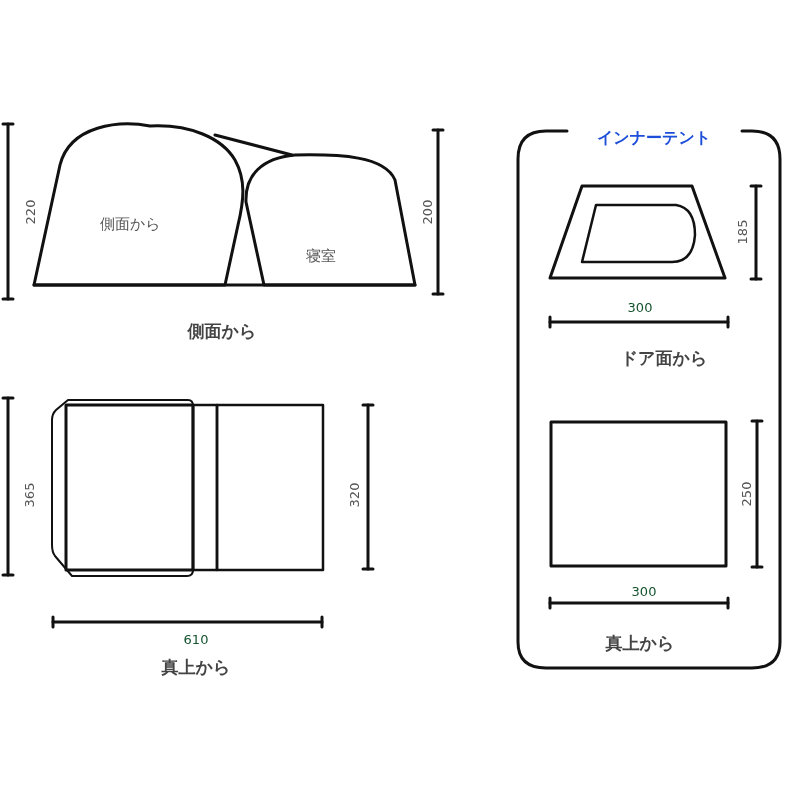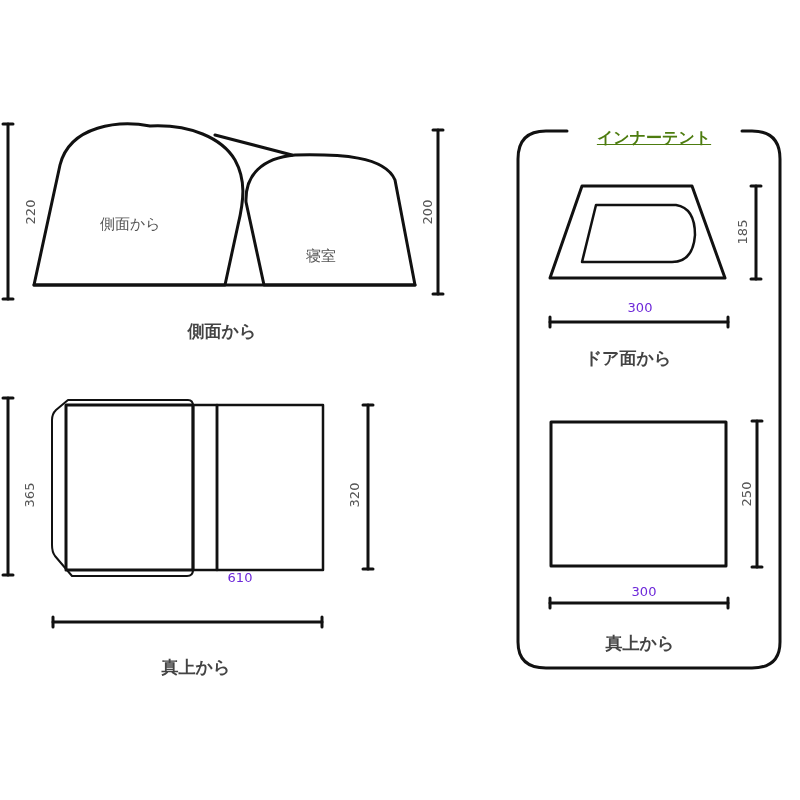--- a/index.html
+++ b/index.html
@@ -1,24 +1,24 @@
 <!DOCTYPE html>
 <html><head>
 <meta charset="utf-8">
 <style>
   html, body { margin:0; padding:0; background:#ffffff; }
   body { width:800px; height:800px; position:relative; overflow:hidden;
          font-family:"DejaVu Sans", "Liberation Sans", sans-serif; }
   svg { position:absolute; left:0; top:0; }
   .lbl { position:absolute; color:#555555; font-size:15px; white-space:nowrap; }
   .cap { position:absolute; color:#444444; font-size:17px; font-weight:bold; white-space:nowrap; transform:translateX(-50%); }
-  .num { position:absolute; color:#6d28d9; font-size:13px; white-space:nowrap; }
+  .num { position:absolute; color:#14532d; font-size:13px; white-space:nowrap; }
   .vnum { position:absolute; color:#555555; font-size:13px; white-space:nowrap; transform:translate(-50%,-50%) rotate(-90deg); }
   .hnum { transform:translateX(-50%); }
-  .title { position:absolute; color:#4d7c0f; font-size:16px; font-weight:bold; white-space:nowrap; transform:translateX(-50%); background:#fff; padding:0 8px;text-decoration:underline; }
+  .title { position:absolute; color:#1d4ed8; font-size:16px; font-weight:bold; white-space:nowrap; transform:translateX(-50%); background:#fff; padding:0 8px; }
 </style>
 </head>
 <body>
 
 <svg width="800" height="800" viewBox="0 0 800 800">
   <g fill="none" stroke="#111111" stroke-width="3" stroke-linejoin="round" stroke-linecap="round">
 
     <path d="M34,285 L60,165 C70,125 120,120 150,126 C190,124 222,138 235,160 C246,180 244,200 238,225 L225,285 Z"></path>
 
     <path d="M264,285 L246,202 C245,175 262,158 295,155 C340,154 385,156 395,180 L415,285 Z"></path>
@@ -89,23 +89,23 @@
 </svg>
 
 <div class="lbl" style="left:100px;top:215px;">側面から</div>
 <div class="lbl" style="left:306px;top:215px;margin-top:32px;">寝室</div>
 <div class="vnum" style="left:30px;top:212px;">220</div>
 <div class="vnum" style="left:427px;top:212px;">200</div>
 <div class="cap" style="left:222px;top:320px;text-align:center;">側面から</div>
 
 <div class="vnum" style="left:29px;top:495px;">365</div>
 <div class="vnum" style="left:354px;top:495px;">320</div>
-<div class="num hnum" style="left:196px;top:570px;margin-left:44px;">610</div>
+<div class="num hnum" style="left:196px;top:632px;">610</div>
 <div class="cap" style="left:196px;top:656px;">真上から</div>
 
 <div class="title" style="left:654px;top:128px;">インナーテント</div>
 <div class="vnum" style="left:742px;top:232px;">185</div>
 <div class="num hnum" style="left:640px;top:300px;">300</div>
-<div class="cap" style="left:628px;top:347px;">ドア面から</div>
+<div class="cap" style="left:664px;top:347px;">ドア面から</div>
 
 <div class="vnum" style="left:746px;top:494px;">250</div>
 <div class="num hnum" style="left:644px;top:584px;">300</div>
 <div class="cap" style="left:640px;top:632px;">真上から</div>
 
 </body></html>

